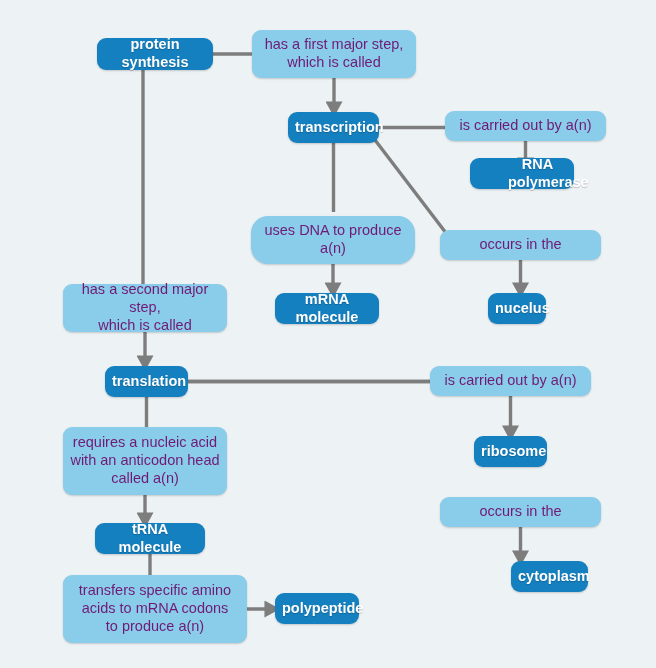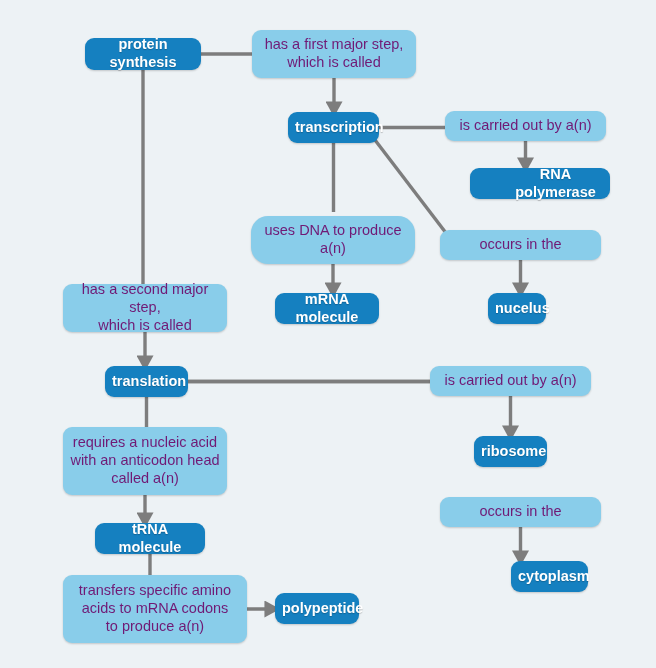--- a/index.html
+++ b/index.html
@@ -78,33 +78,33 @@
       <line x1="188" y1="381.5" x2="430" y2="381.5" stroke="#7d7d7d" stroke-width="3.4" stroke-linecap="butt"></line>
       <line x1="510.5" y1="396" x2="510.5" y2="436" stroke="#7d7d7d" stroke-width="3.4" stroke-linecap="butt" marker-end="url(#arrowhead)"></line>
       <line x1="146.5" y1="397" x2="146.5" y2="427" stroke="#7d7d7d" stroke-width="3.4" stroke-linecap="butt"></line>
       <line x1="188" y1="381.5" x2="440" y2="381.5" stroke="#7d7d7d" stroke-width="3.4" stroke-linecap="butt"></line>
       <line x1="145" y1="495" x2="145" y2="523" stroke="#7d7d7d" stroke-width="3.4" stroke-linecap="butt" marker-end="url(#arrowhead)"></line>
       <line x1="520.5" y1="527" x2="520.5" y2="561" stroke="#7d7d7d" stroke-width="3.4" stroke-linecap="butt" marker-end="url(#arrowhead)"></line>
       <line x1="150" y1="554" x2="150" y2="575" stroke="#7d7d7d" stroke-width="3.4" stroke-linecap="butt"></line>
       <line x1="227" y1="609" x2="275" y2="609" stroke="#7d7d7d" stroke-width="3.4" stroke-linecap="butt" marker-end="url(#arrowhead)"></line>
     </svg>
   <div id="nodes">
-      <div class="node concept" style="left: 85px; top: 38px; width: 116px; height: 32px;">
+      <div class="node concept" style="left: 97px; top: 38px; width: 116px; height: 32px;">
         <span>protein synthesis</span>
       </div>
       <div class="node linkphrase" style="left: 252px; top: 30px; width: 164px; height: 48px;">
         <span>has a first major step,<br>which is called</span>
       </div>
       <div class="node concept" style="left: 288px; top: 112px; width: 91px; height: 31px;">
         <span>transcription</span>
       </div>
       <div class="node linkphrase" style="left: 445px; top: 111px; width: 161px; height: 30px;">
         <span>is carried out by a(n)</span>
       </div>
-      <div class="node concept" style="left: 470px; top: 168px; width: 140px; height: 31px; padding-left: 38px;">
+      <div class="node concept" style="left: 470px; top: 158px; width: 104px; height: 31px; padding-left: 38px;">
         <span>RNA polymerase</span>
       </div>
       <div class="node linkphrase" style="left: 251px; top: 216px; width: 164px; height: 48px; border-radius: 17px;">
         <span>uses DNA to produce<br>a(n)</span>
       </div>
       <div class="node linkphrase" style="left: 440px; top: 230px; width: 161px; height: 30px;">
         <span>occurs in the</span>
       </div>
       <div class="node concept" style="left: 275px; top: 293px; width: 104px; height: 31px;">
         <span>mRNA molecule</span>

